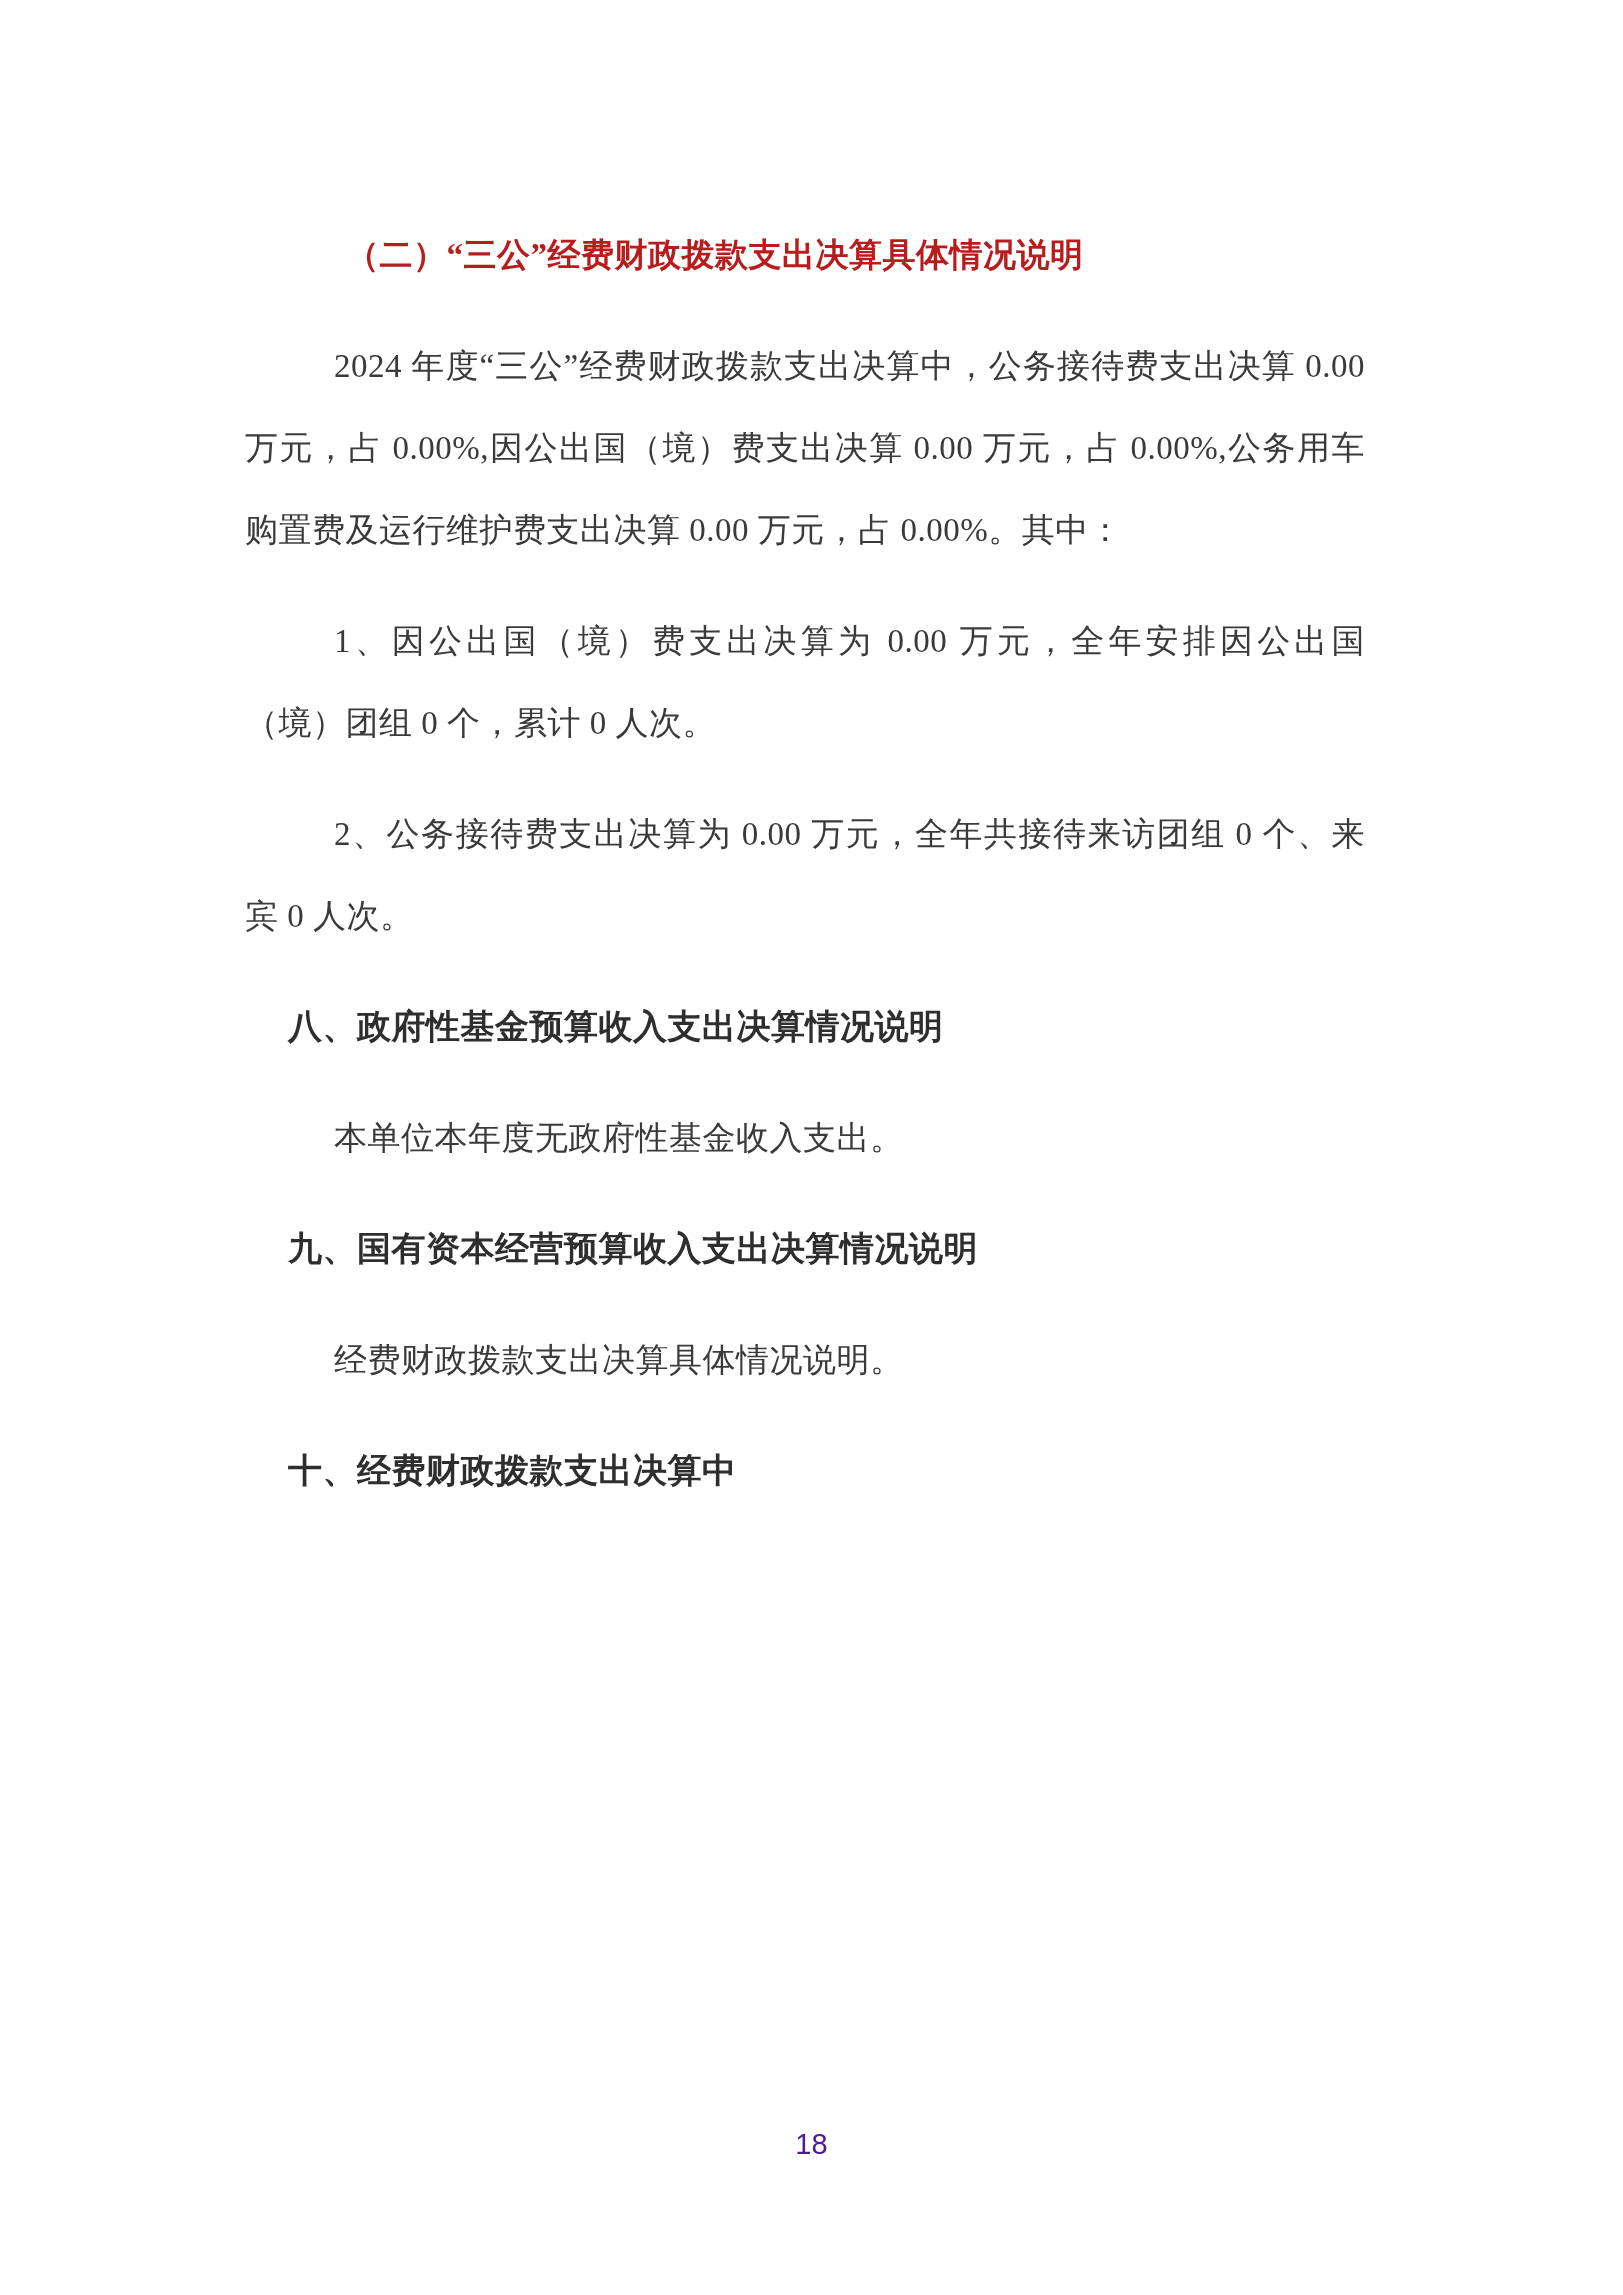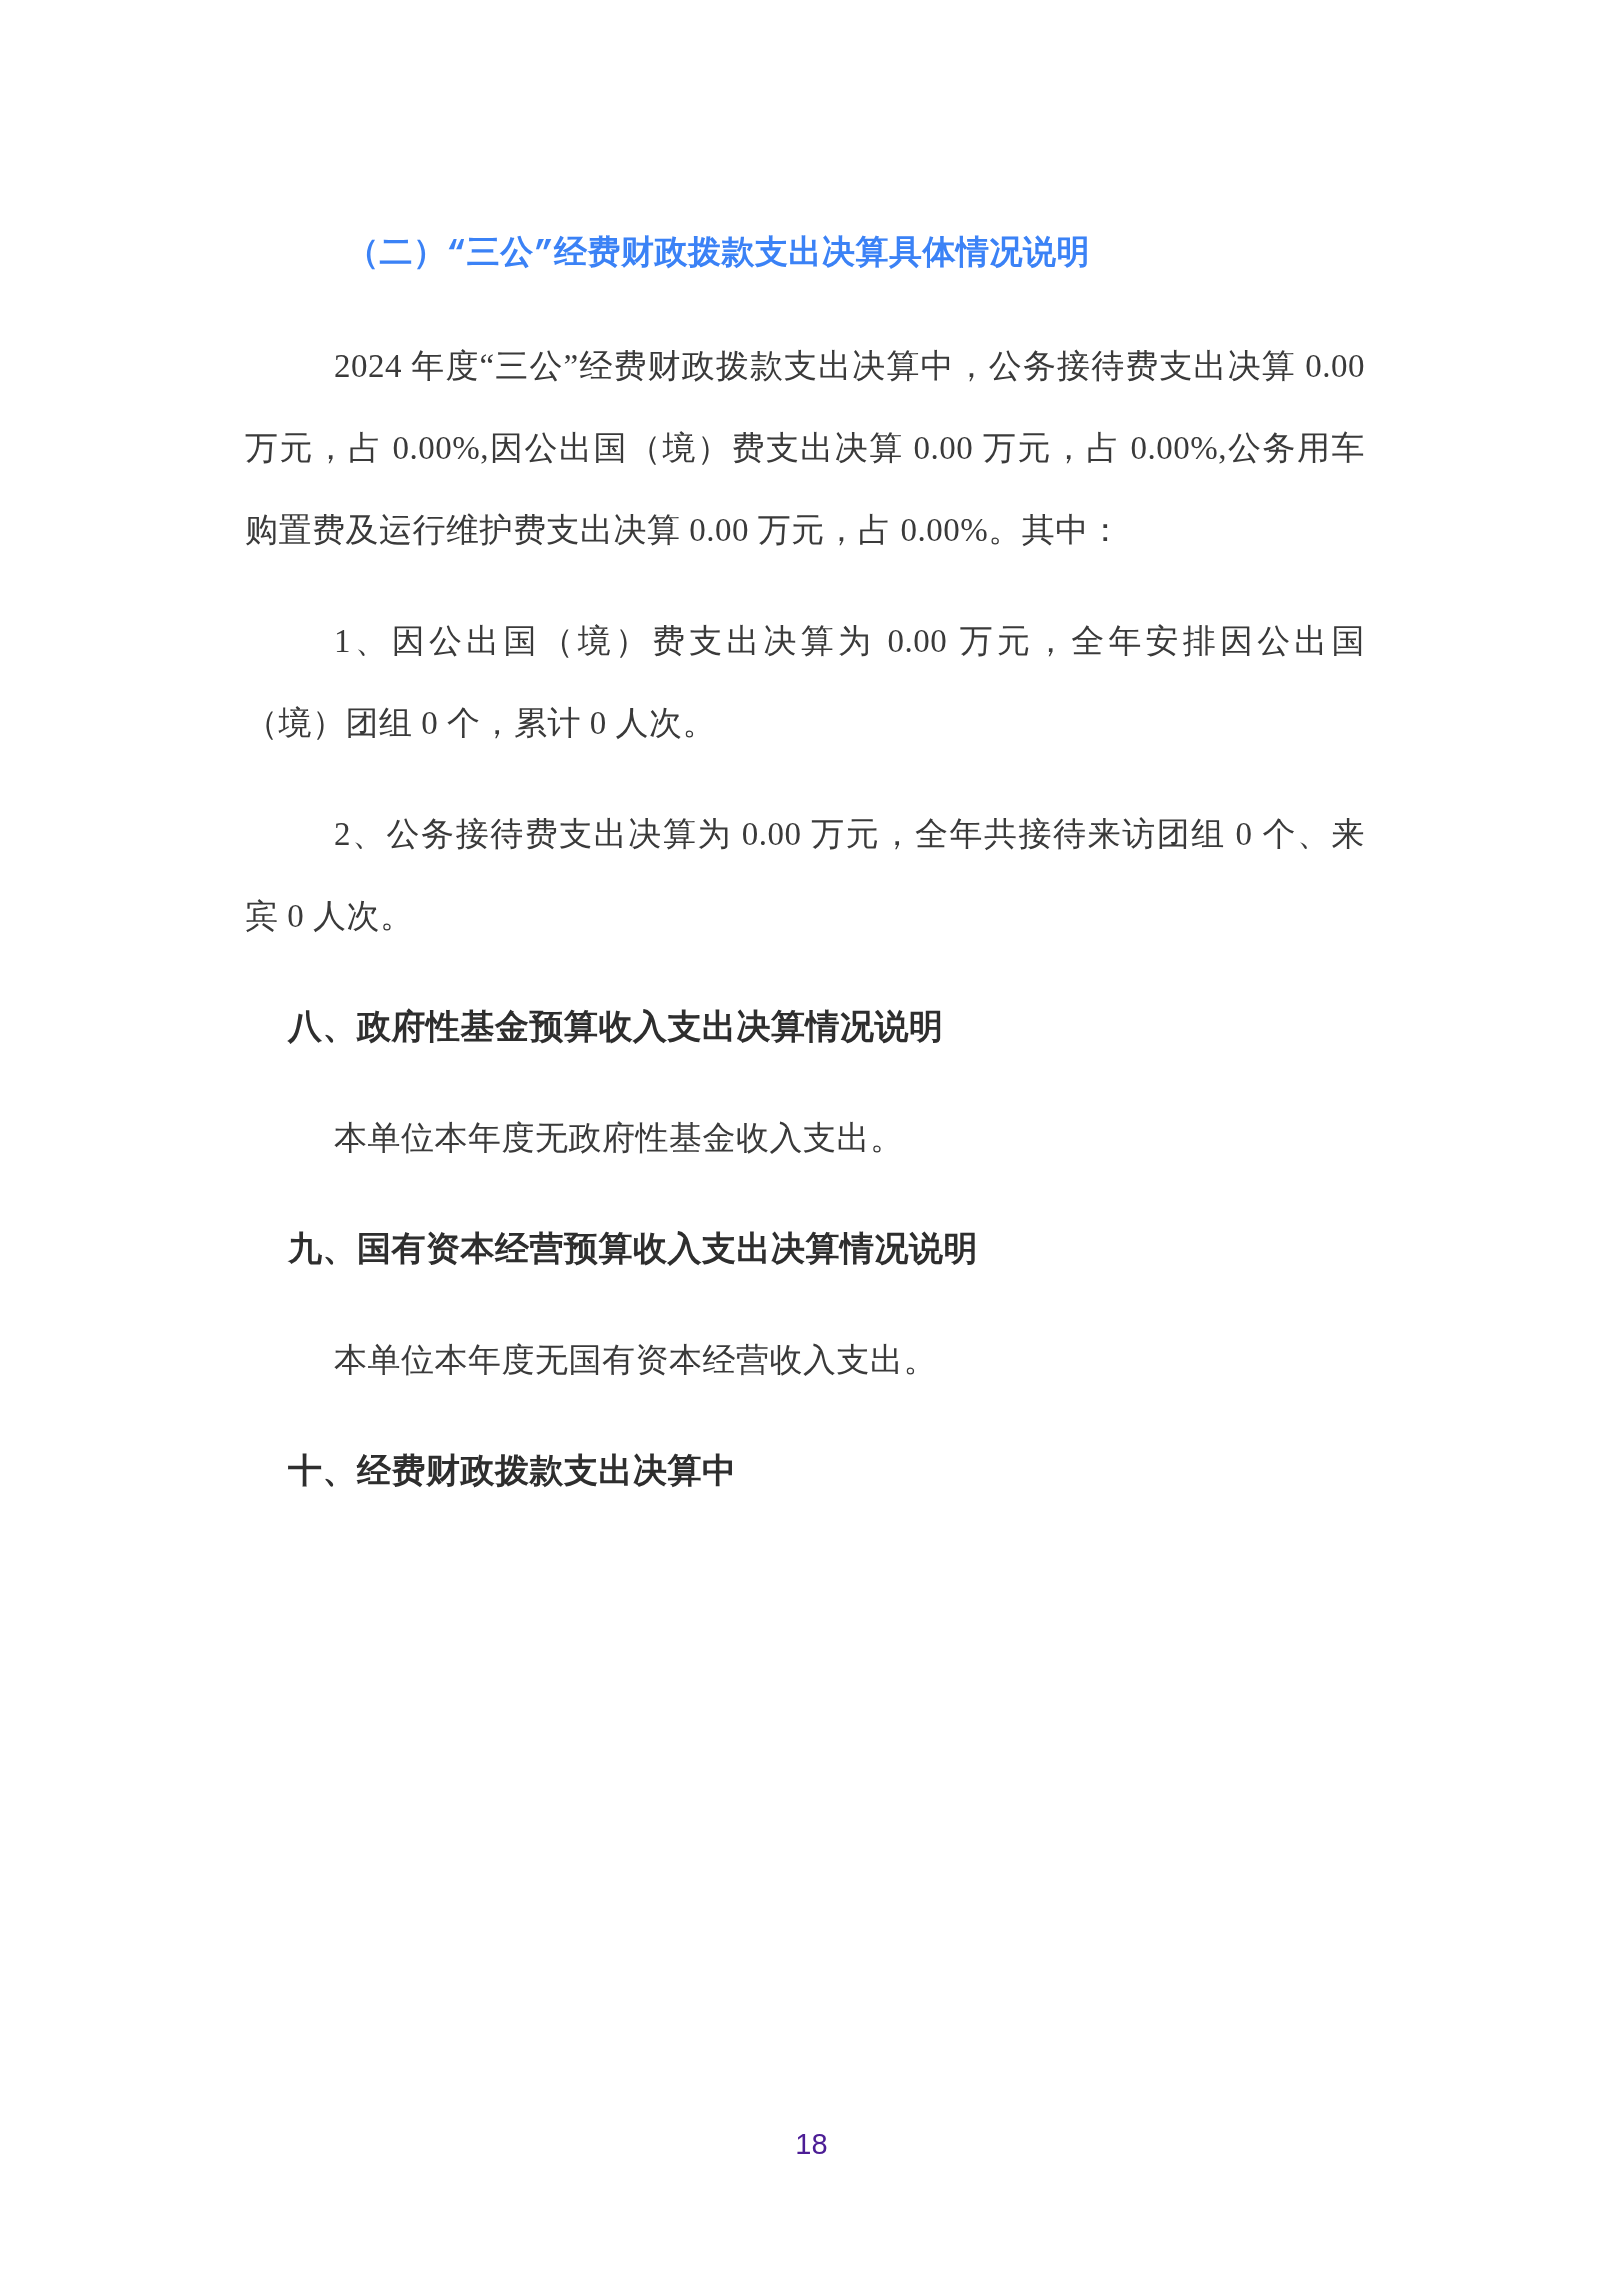--- a/index.html
+++ b/index.html
@@ -30,22 +30,21 @@
     margin: 0 0 29px 0;
     text-indent: 89px;
     font-weight: 400;
   }
   .heading-2 {
     margin: 0 0 29px 0;
     text-indent: 101px;
     font-size: 33px;
     line-height: 82px;
     font-weight: 700;
-    color: #3b82f6;
-    font-family: Liberation Mono, monospace;
+    color: #b91c1c;
   }
   .heading-1 {
     margin: 0 0 29px 0;
     text-indent: 43px;
     font-size: 34px;
     line-height: 82px;
     font-weight: 700;
     color: #2e2e2e;
   }
   .footer {
@@ -76,21 +75,21 @@
 
     <p class="para">2、公务接待费支出决算为 0.00 万元，全年共接待来访团组 0 个、来宾 0 人次。</p>
 
 
     <h2 class="heading-1">八、政府性基金预算收入支出决算情况说明</h2>
 
     <p class="para">本单位本年度无政府性基金收入支出。</p>
 
     <h2 class="heading-1">九、国有资本经营预算收入支出决算情况说明</h2>
 
-    <p class="para">本单位本年度无国有资本经营收入支出。</p>
+    <p class="para">经费财政拨款支出决算具体情况说明。</p>
 
     <h2 class="heading-1">十、经费财政拨款支出决算中</h2>
   </main>
 
   <footer class="footer">
     <span class="pagenum">18</span>
   </footer>
 </div>
 
 

